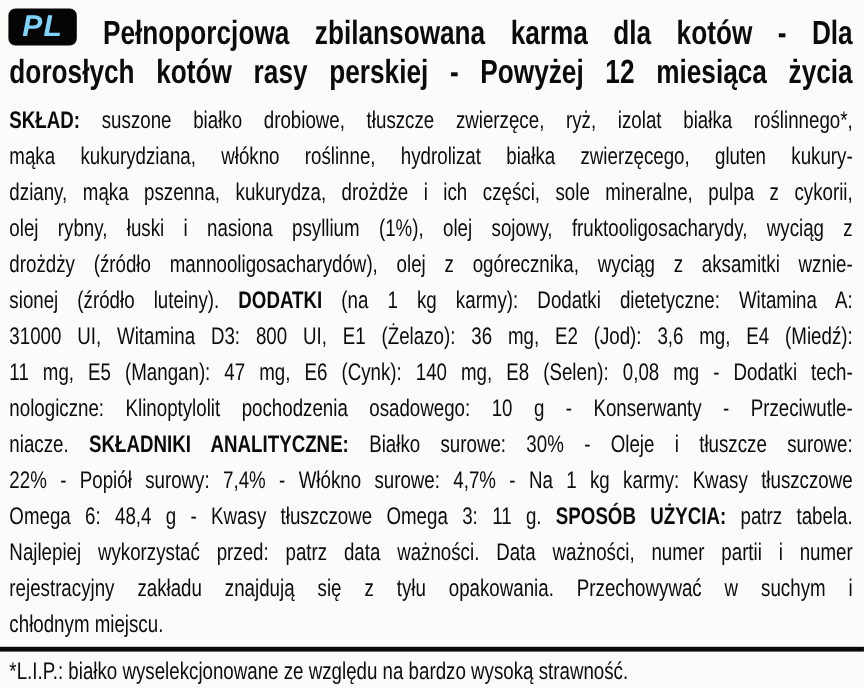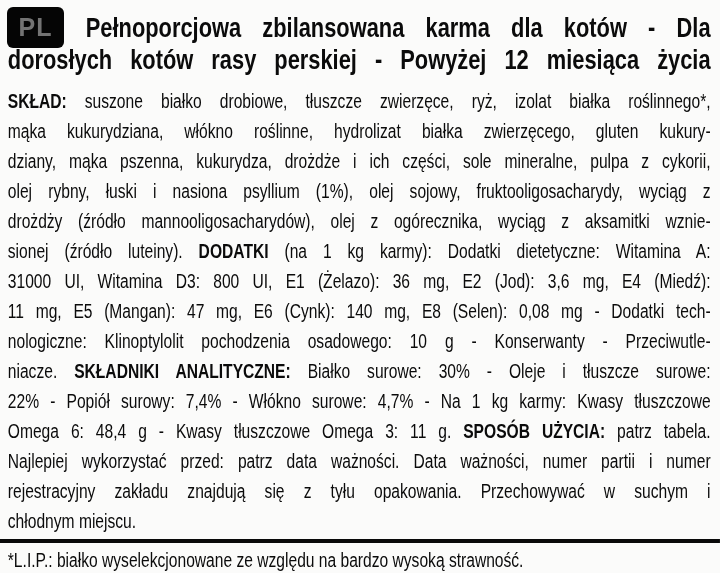--- a/index.html
+++ b/index.html
@@ -7,26 +7,27 @@
     width:720px;height:573px;
     background:#fbfbfa;
     position:relative;
     overflow:hidden;
     font-family:"Liberation Sans", sans-serif;
     color:#0b0b0b;
   }
   
   .badge{
     position:absolute;top:7px;left:7px;
-    width:57px;height:41px;
-    background:#050505;color:#737373;
+    width:57px;height:31px;
+    background:#050505;color:#7dd3fc;
     border-radius:6px;
     display:flex;align-items:center;justify-content:center;
     font-weight:700;font-size:25px;letter-spacing:1px;
     z-index:2;
+    font-style:italic;
   }
   
   .scale{
     position:absolute;top:0;left:0;
     width:923px;
     transform:scaleX(0.78);
     transform-origin:0 0;
   }
   .title{
     margin-top:12px;

